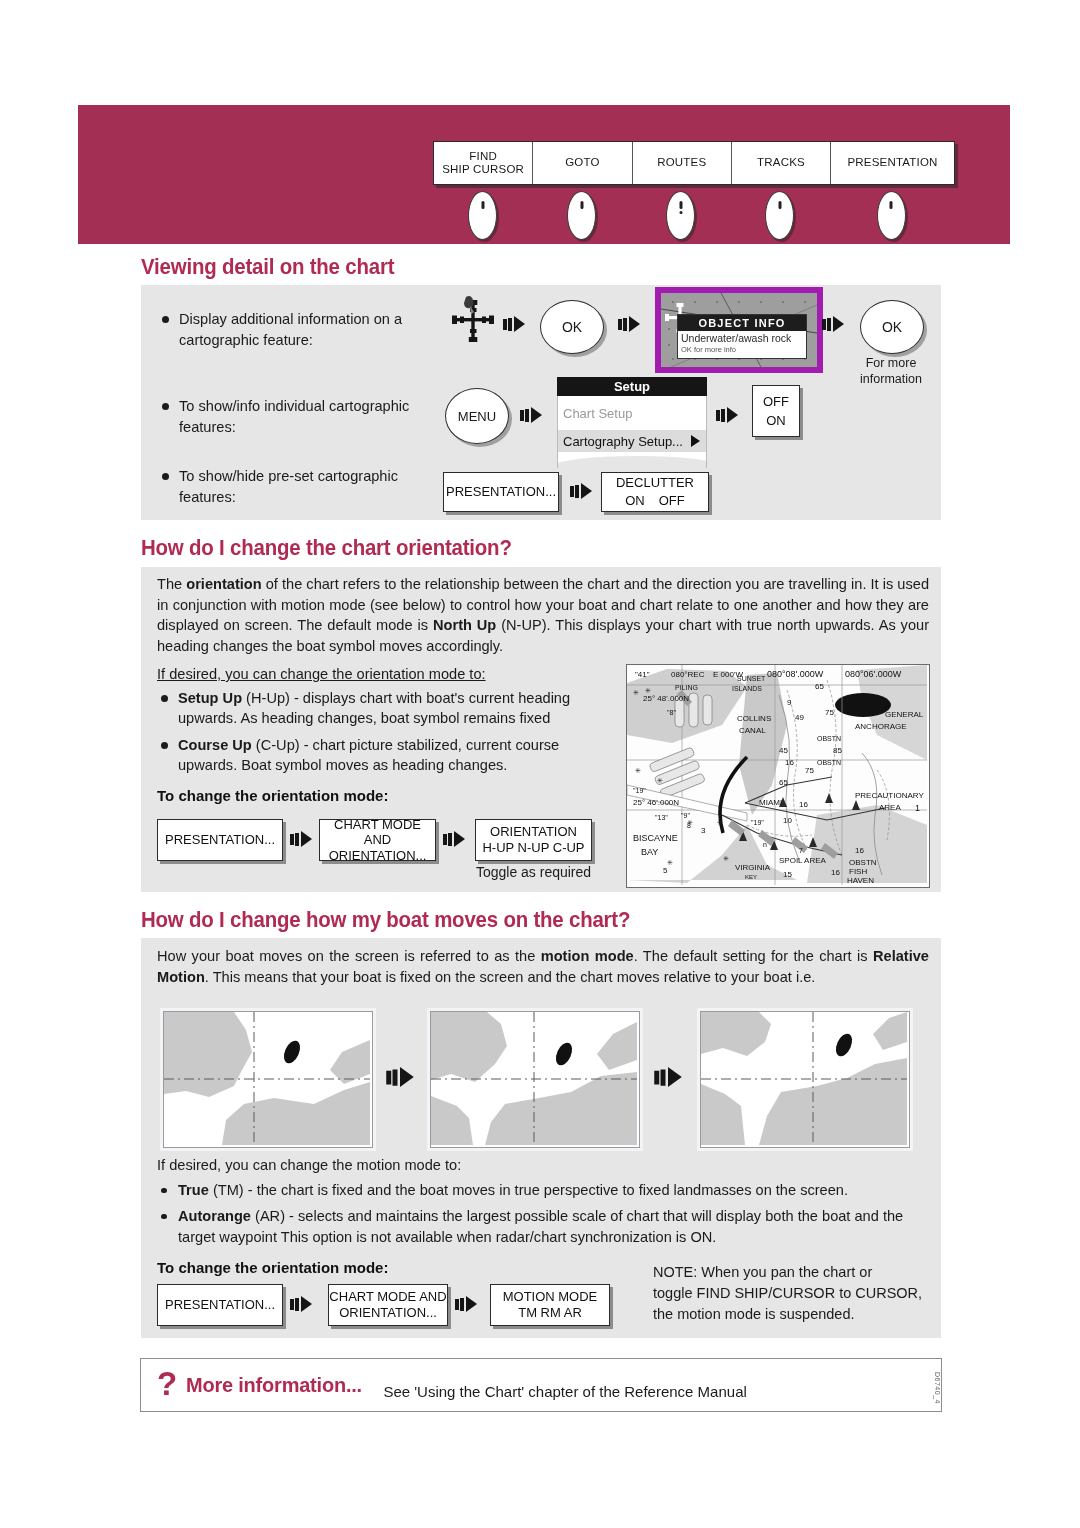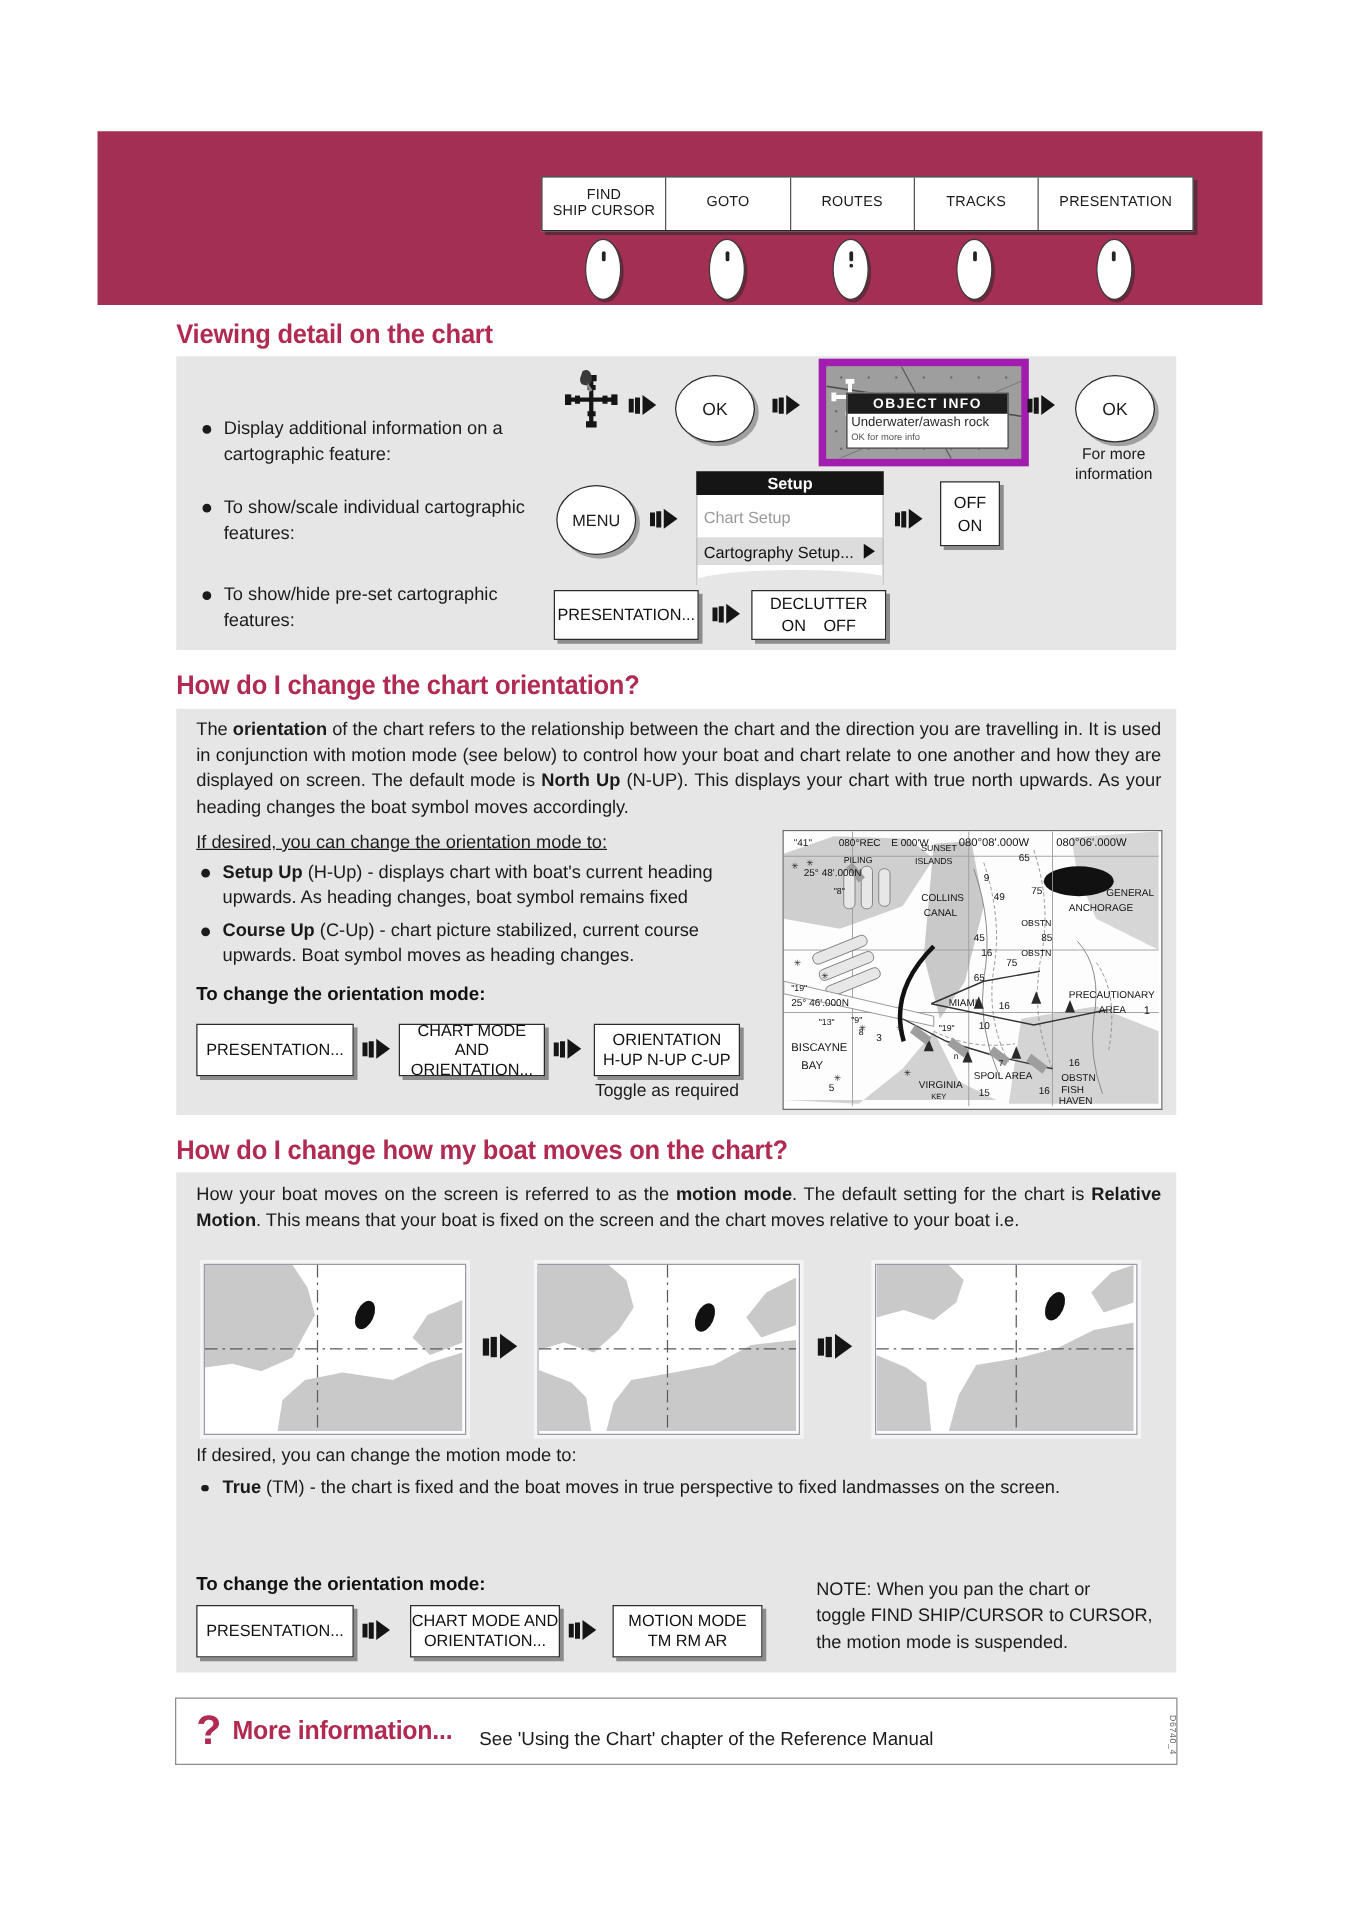--- a/index.html
+++ b/index.html
@@ -183,21 +183,21 @@
           <div class="sk"></div>
         </div>
     </div>
   </div>
 
   <div class="h2" style="left:141px;top:255px;">Viewing detail on the chart</div>
 
   <div class="panel" style="left:141px;top:285px;width:800px;height:235px;"></div>
 
   <div class="body" style="position:absolute;left:158px;top:309px;width:280px;">
-    <div style="position:relative;padding-left:21px;margin-top:24px;">
+    <div style="position:relative;padding-left:21px;">
       <span style="position:absolute;left:4px;top:7px;width:7px;height:7px;border-radius:50%;background:#1b1b1b;display:block;"></span>
       <span>Display additional information on a</span><br>
       <span>cartographic feature:</span>
     </div>
   </div>
 
   <svg style="position:absolute;left:450px;top:295px;" width="46" height="50" viewBox="0 0 46 50">
     <g fill="#151515">
       <rect x="5" y="23" width="36" height="3.4"></rect>
       <rect x="21.3" y="8" width="3.4" height="36"></rect>
@@ -278,21 +278,21 @@
 
   <div class="obtn" style="position:absolute;left:860px;top:300px;width:62px;height:52px;">OK</div>
   <div style="position:absolute;left:852px;top:356px;width:78px;text-align:center;font-size:12.5px;line-height:1.25;color:#1b1b1b;">
     <span>For more</span><br>
     <span>information</span>
   </div>
 
   <div class="body" style="position:absolute;left:158px;top:396px;width:290px;">
     <div style="position:relative;padding-left:21px;">
       <span style="position:absolute;left:4px;top:7px;width:7px;height:7px;border-radius:50%;background:#1b1b1b;display:block;"></span>
-      <span>To show/scale individual cartographic</span><br>
+      <span>To show/info individual cartographic</span><br>
       <span>features:</span>
     </div>
   </div>
 
   <div class="obtn" style="position:absolute;left:445px;top:388px;width:62px;height:54px;font-size:13px;">MENU</div>
 
   <div class="arr" style="position:absolute;left:520px;top:407px;">
     <i></i>
       <i class="a2"></i>
       <b class="tri"></b>
@@ -580,20 +580,21 @@
         <line x1="112" y1="0" x2="112" y2="133"></line>
       </g>
       <ellipse cx="143" cy="33" rx="7" ry="12" fill="#111" transform="rotate(24 143 33)"></ellipse>
     </svg>
   </div>
 
   <div class="body" style="position:absolute;left:157px;top:1155px;width:600px;">If desired, you can change the motion mode to:</div>
 
   <ul class="bullets sm" style="position:absolute;left:157px;top:1180px;width:775px;">
     <li><b>True</b> (TM) - the chart is fixed and the boat moves in true perspective to fixed landmasses on the screen.</li>
+    <li><b>Autorange</b> (AR) - selects and maintains the largest possible scale of chart that will display both the boat and the target waypoint  This option is not available when radar/chart synchronization is ON.</li>
   </ul>
 
   <div style="position:absolute;left:157px;top:1259px;font-size:15px;font-weight:bold;color:#111;">To change the orientation mode:</div>
 
   <div class="rbtn" style="position:absolute;left:157px;top:1284px;width:124px;height:40px;">PRESENTATION...</div>
 
   <div class="arr" style="position:absolute;left:290px;top:1296px;">
     <i></i>
       <i class="a2"></i>
       <b class="tri"></b>

